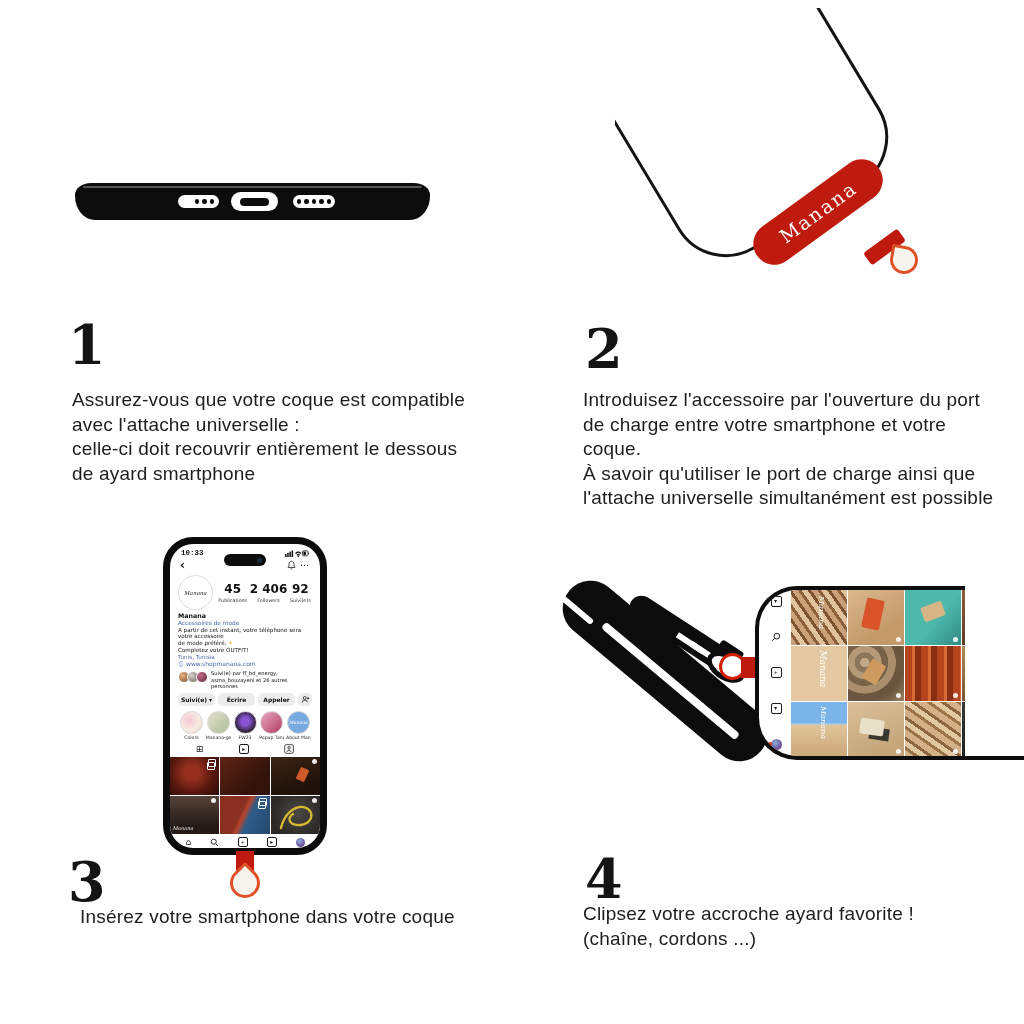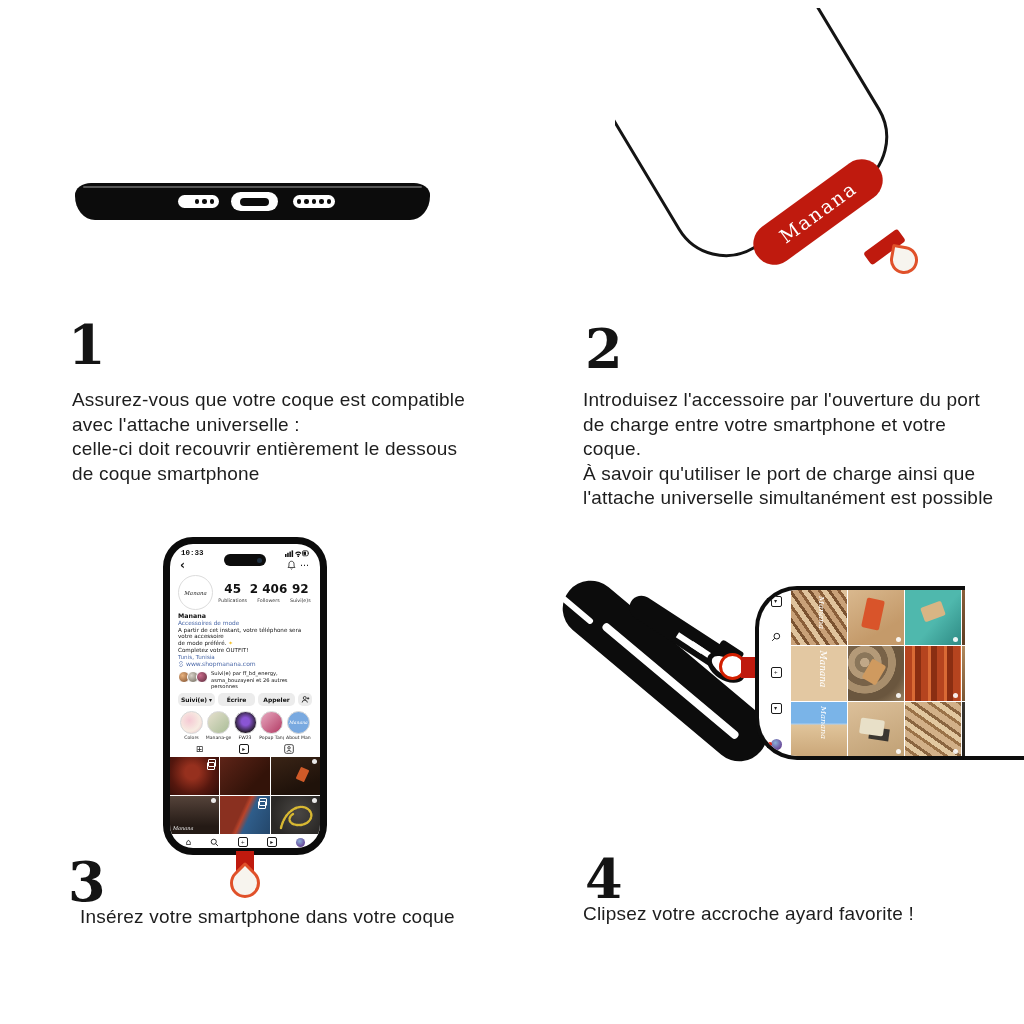--- a/index.html
+++ b/index.html
@@ -175,21 +175,21 @@
     </div>
     <div class="strap2"></div>
     <div class="loop2"></div>
   </div>
 
   <div class="abs stepnum" style="left:68px;top:318px;">1</div>
   <div class="abs steptext" style="left:72px;top:388px;width:420px;">
     <div>Assurez-vous que votre coque est compatible</div>
     <div>avec l'attache universelle :</div>
     <div>celle-ci doit recouvrir entièrement le dessous</div>
-    <div>de coque smartphone</div>
+    <div>de ayard smartphone</div>
   </div>
 
   <div class="abs stepnum" style="left:585px;top:322px;">2</div>
   <div class="abs steptext" style="left:583px;top:388px;width:430px;">
     <div>Introduisez l'accessoire par l'ouverture du port</div>
     <div>de charge entre votre smartphone et votre</div>
     <div>coque.</div>
     <div>À savoir qu'utiliser le port de charge ainsi que</div>
     <div>l'attache universelle simultanément est possible</div>
   </div>
@@ -428,15 +428,16 @@
   </div>
 
   <div class="abs stepnum" style="left:68px;top:855px;">3</div>
   <div class="abs steptext" style="left:80px;top:905px;width:430px;">
     <div>Insérez votre smartphone dans votre coque</div>
   </div>
 
   <div class="abs stepnum" style="left:585px;top:852px;">4</div>
   <div class="abs steptext" style="left:583px;top:902px;width:430px;">
     <div>Clipsez votre accroche ayard favorite !</div>
+    <div>(chaîne, cordons ...)</div>
   </div>
 
 </div>
 
 </body></html>

